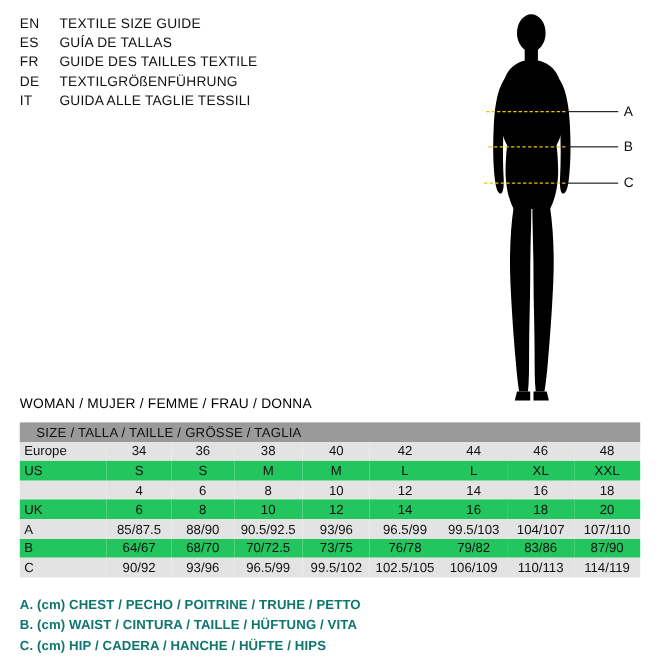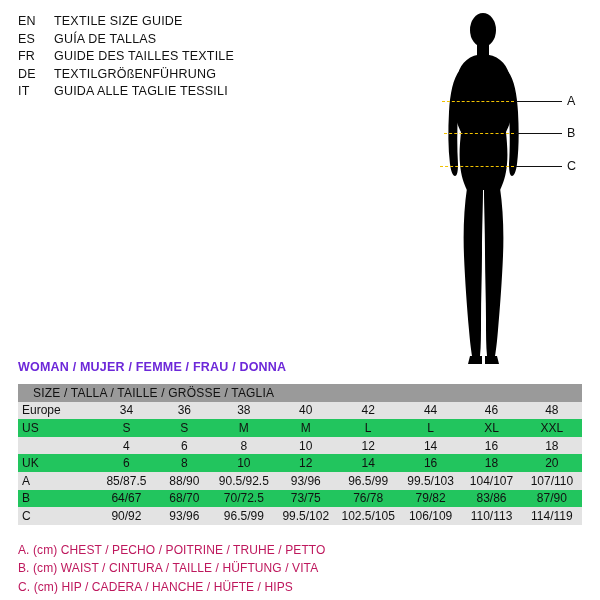--- a/index.html
+++ b/index.html
@@ -21,34 +21,34 @@
 
   
   .figure-wrap{position:absolute;left:420px;top:8px;width:175px;height:360px;}
   .fig-svg{display:block;}
 
   .measure-line{position:absolute;height:0;border-top:1.6px dashed #f2c200;}
   .lbl{position:absolute;font-size:12.5px;color:#111;}
   .solid-line{position:absolute;height:0;border-top:1.5px solid #111;}
 
   
-  .woman-head{position:absolute;left:18px;top:360px;font-size:12.5px;font-weight:bold;color:#6d28d9;letter-spacing:.2px;}
+  .woman-head{position:absolute;left:18px;top:360px;font-size:12.5px;font-weight:normal;color:#000000;letter-spacing:.2px;}
 
   
   .tbl{position:absolute;left:18px;top:384px;width:564px;border-collapse:collapse;}
   .tbl td{font-size:12px;color:#111;height:17.6px;padding:0;}
   .tbl tr.hdr td{background:#9a9a9a;color:#111;font-weight:normal;padding-left:15px;letter-spacing:.2px;}
   .tbl tr.shade td{background:#e3e3e3;}
   .tbl tr.plain td{background:#22c55e;}
   .tbl td.c0{width:90px;padding-left:4px;text-align:left;}
   .tbl td.cd{text-align:center;width:67.7px;}
 
   
   .legend{position:absolute;left:18px;top:541px;width:560px;}
-  .legend div{font-size:12px;color:#be185d;font-weight:normal;line-height:18.3px;letter-spacing:.1px;}
+  .legend div{font-size:12px;color:#0f766e;font-weight:bold;line-height:18.3px;letter-spacing:.1px;}
 </style>
 </head>
 <body>
 
 <div class="page">
 
   <div class="lang-block">
     <div class="lang-row">
       <span class="lang-code">EN</span>
       <span class="lang-text">TEXTILE SIZE GUIDE</span>

